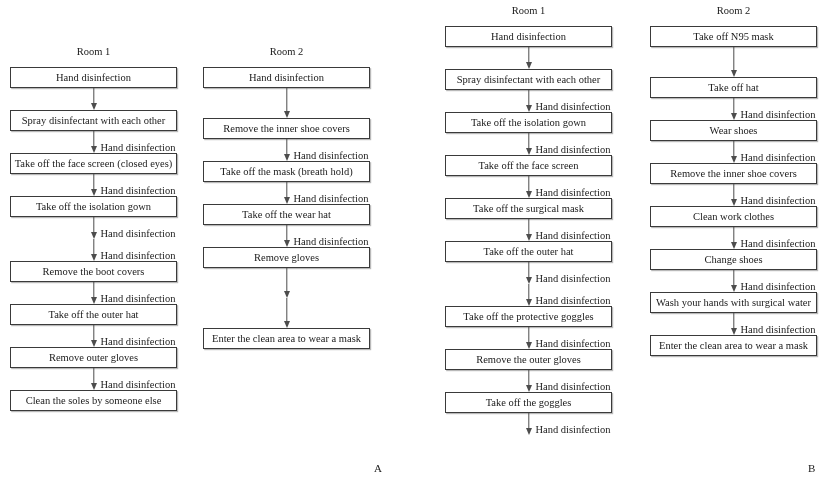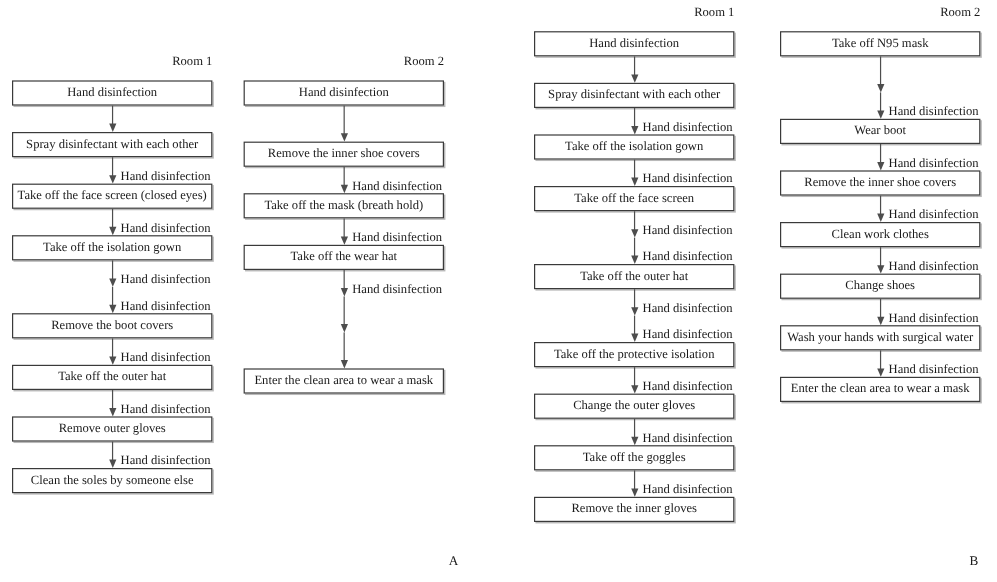--- a/index.html
+++ b/index.html
@@ -23,21 +23,21 @@
 
   .column {
     position: absolute;
     display: flex;
     flex-direction: column;
     align-items: stretch;
   }
 
   .col-title {
     font-size: 10.5px;
-    text-align: right;
+    text-align: center;
     color: #1a1a1a;
     line-height: 12px;
     margin-bottom: 9px;
     white-space: nowrap;
   }
 
   .node {
     border: 1px solid #3a3a3a;
     box-shadow: 1.2px 1.2px 0 #b9b9b9;
     background: #ffffff;
@@ -186,20 +186,21 @@
           <div class="stem"></div>
           <div class="head"></div>
           <div class="edge-label">Hand disinfection</div>
         </div>
         <div class="node">Take off the wear hat</div>
         <div class="link short">
           <div class="stem"></div>
           <div class="head"></div>
           <div class="edge-label">Hand disinfection</div>
         </div>
+        <div class="node">Remove gloves</div>
         <div class="link long">
           <div class="stem"></div>
           <div class="head"></div>
         </div>
         <div class="link long">
           <div class="stem"></div>
           <div class="head"></div>
         </div>
         <div class="node">Enter the clean area to wear a mask</div>
       </div>
@@ -224,72 +225,73 @@
           <div class="stem"></div>
           <div class="head"></div>
           <div class="edge-label">Hand disinfection</div>
         </div>
         <div class="node">Take off the face screen</div>
         <div class="link short">
           <div class="stem"></div>
           <div class="head"></div>
           <div class="edge-label">Hand disinfection</div>
         </div>
+        <div class="node">Take off the surgical mask</div>
         <div class="link short">
           <div class="stem"></div>
           <div class="head"></div>
           <div class="edge-label">Hand disinfection</div>
         </div>
         <div class="node">Take off the outer hat</div>
         <div class="link short">
           <div class="stem"></div>
           <div class="head"></div>
           <div class="edge-label">Hand disinfection</div>
         </div>
         <div class="link short">
           <div class="stem"></div>
           <div class="head"></div>
           <div class="edge-label">Hand disinfection</div>
         </div>
-        <div class="node">Take off the protective isolation</div>
-        <div class="link short">
-          <div class="stem"></div>
-          <div class="head"></div>
-          <div class="edge-label">Hand disinfection</div>
-        </div>
-        <div class="node">Change the outer gloves</div>
+        <div class="node">Take off the protective goggles</div>
+        <div class="link short">
+          <div class="stem"></div>
+          <div class="head"></div>
+          <div class="edge-label">Hand disinfection</div>
+        </div>
+        <div class="node">Remove the outer gloves</div>
         <div class="link short">
           <div class="stem"></div>
           <div class="head"></div>
           <div class="edge-label">Hand disinfection</div>
         </div>
         <div class="node">Take off the goggles</div>
         <div class="link short">
           <div class="stem"></div>
           <div class="head"></div>
           <div class="edge-label">Hand disinfection</div>
         </div>
-        <div class="node">Remove the inner gloves</div>
       </div>
   </div>
 
   <div class="column" id="col-b-room2">
     <div class="col-title">Room 2</div>
     <div class="col-body">
         <div class="node">Take off N95 mask</div>
         <div class="link long">
           <div class="stem"></div>
           <div class="head"></div>
         </div>
-        <div class="link short">
-          <div class="stem"></div>
-          <div class="head"></div>
-          <div class="edge-label">Hand disinfection</div>
-        </div>
-        <div class="node">Wear boot</div>
+        <div class="node">Take off hat</div>
+        <div class="link short">
+          <div class="stem"></div>
+          <div class="head"></div>
+          <div class="edge-label">Hand disinfection</div>
+        </div>
+        <div class="node">Wear shoes</div>
         <div class="link short">
           <div class="stem"></div>
           <div class="head"></div>
           <div class="edge-label">Hand disinfection</div>
         </div>
         <div class="node">Remove the inner shoe covers</div>
         <div class="link short">
           <div class="stem"></div>
           <div class="head"></div>
           <div class="edge-label">Hand disinfection</div>

